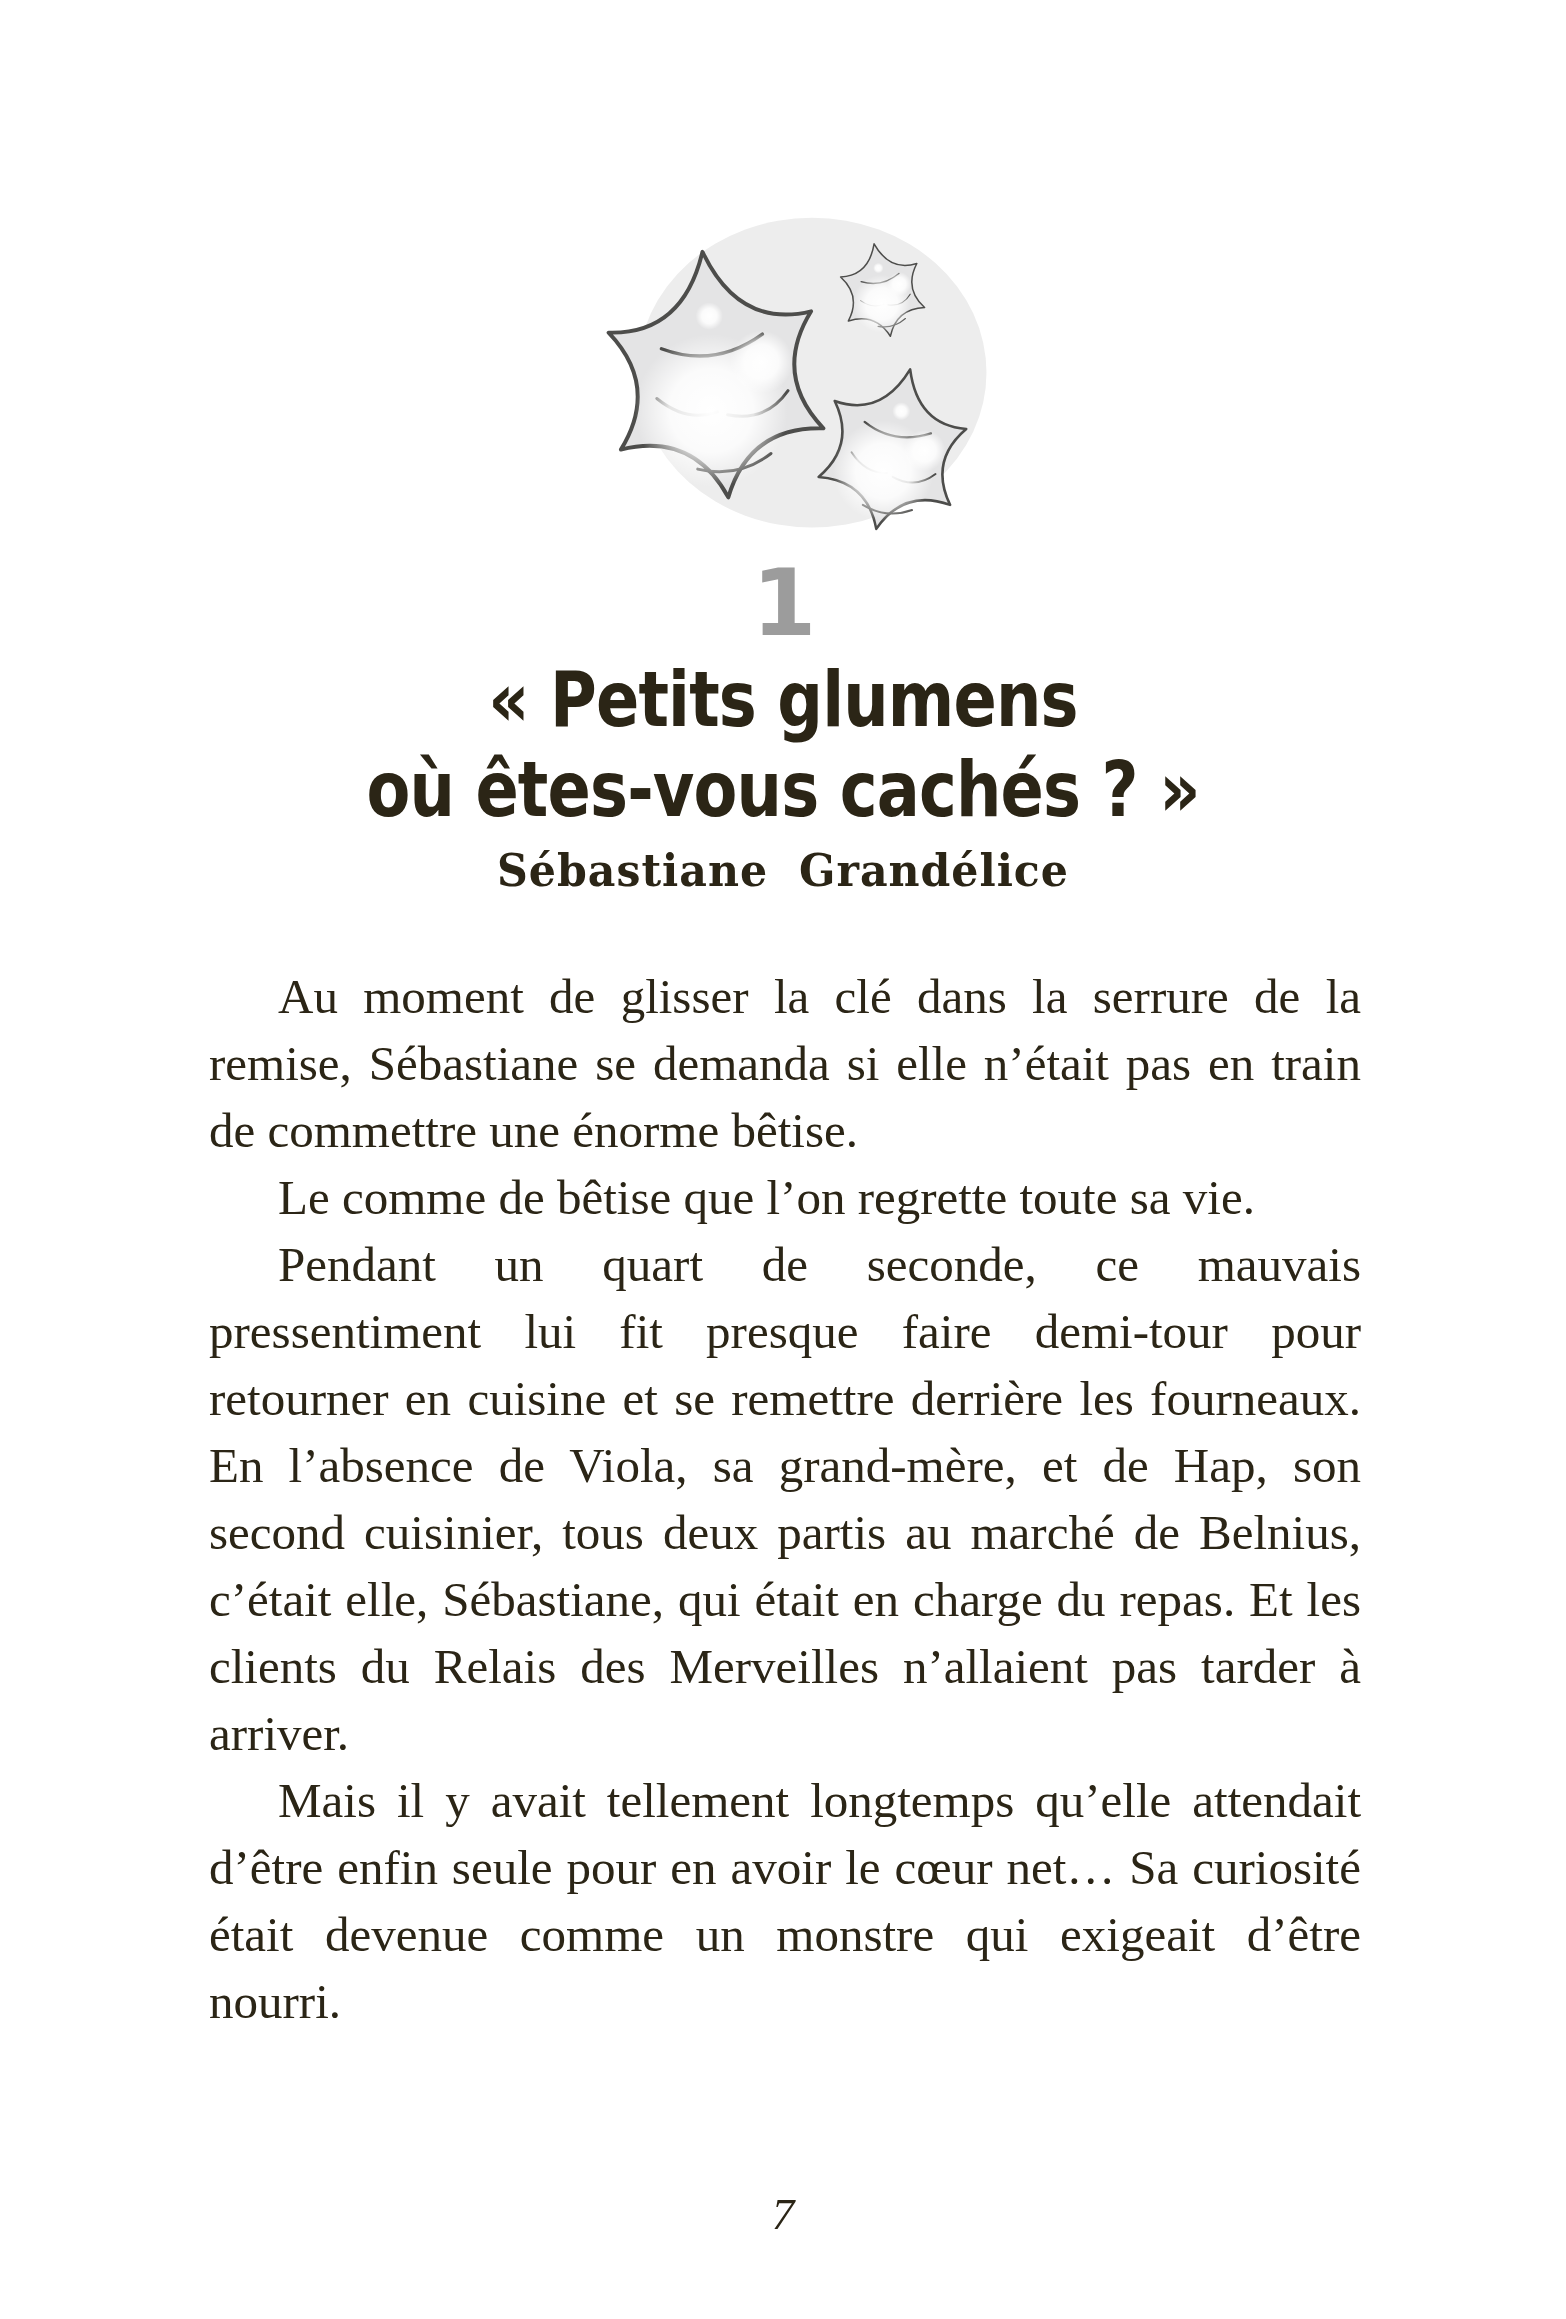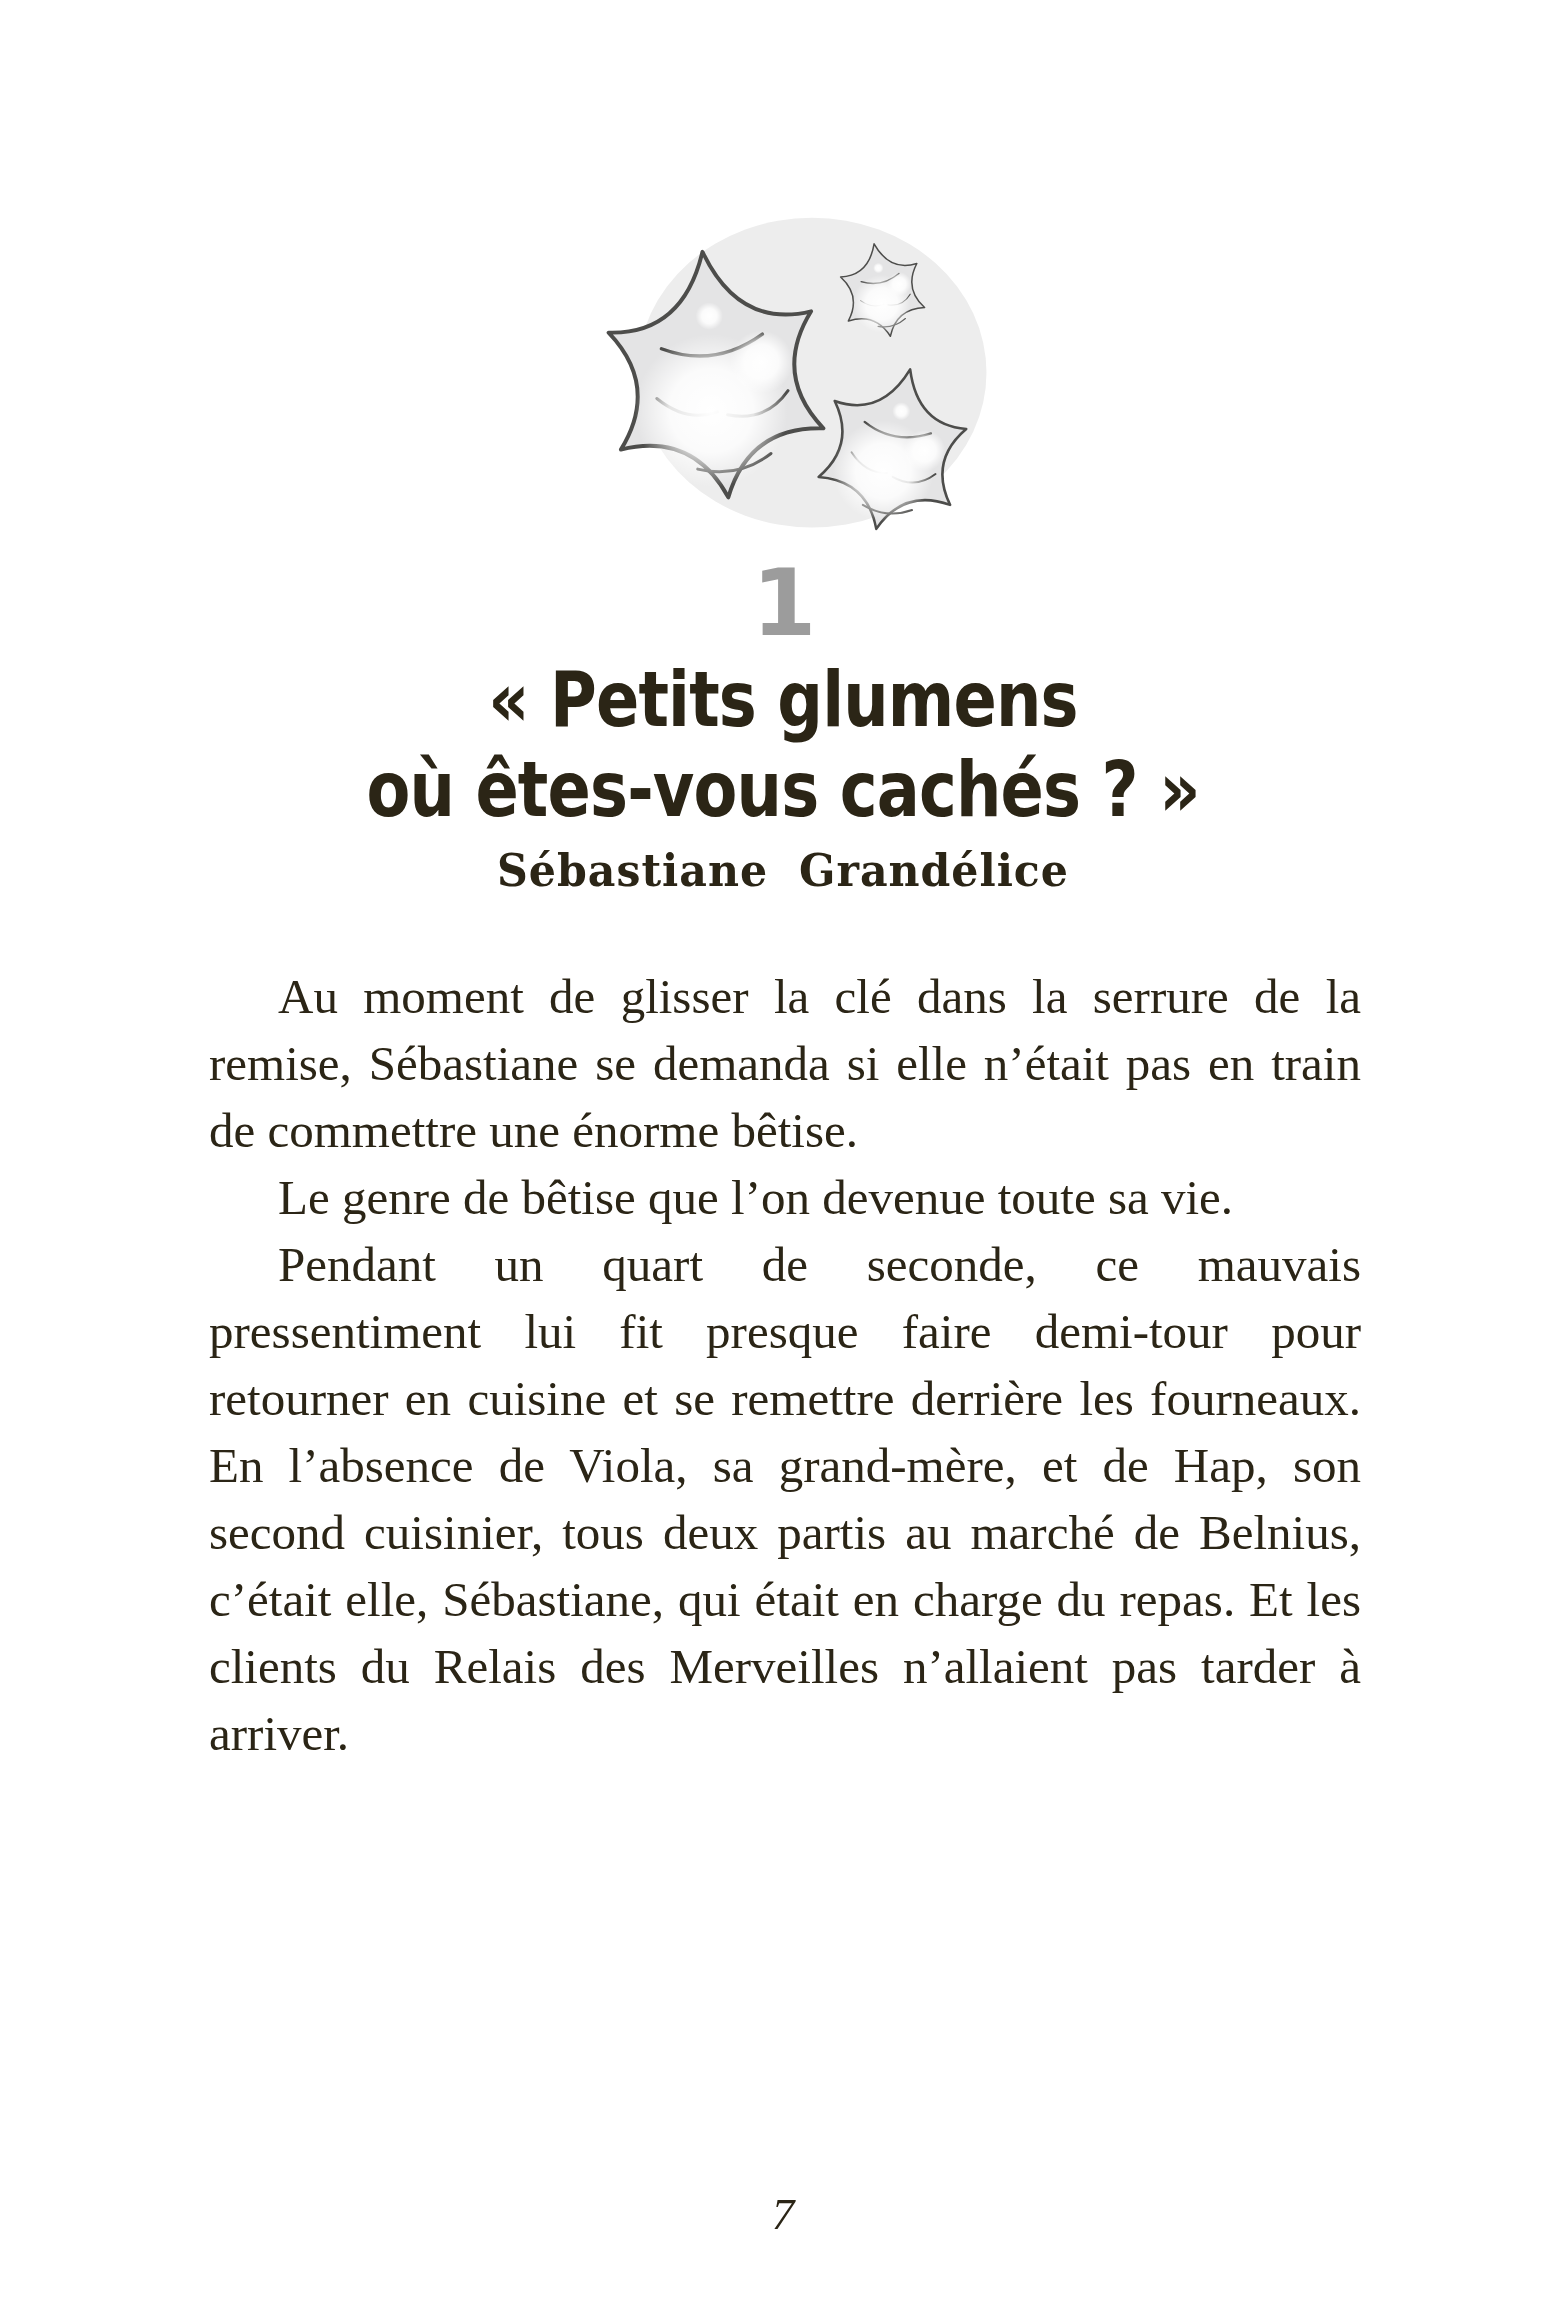--- a/index.html
+++ b/index.html
@@ -134,20 +134,21 @@
 
   <div class="chapter-title">
     <div class="t-line">« Petits glumens</div>
     <div class="t-line">où êtes-vous cachés ? »</div>
   </div>
 
   <div class="chapter-author">Sébastiane Grandélice</div>
 
   <div class="body-text">
       <p><span>Au moment de glisser la clé dans la serrure de la remise, Sébastiane se demanda si elle n’était pas en train de commettre une énorme bêtise.</span></p>
-      <p><span>Le genre de bêtise que l’on devenue toute sa vie.</span></p>
+      <p><span>Le comme de bêtise que l’on regrette toute sa vie.</span></p>
       <p><span>Pendant un quart de seconde, ce mauvais pressentiment lui fit presque faire demi-tour pour retourner en cuisine et se remettre derrière les fourneaux. En l’absence de Viola, sa grand-mère, et de Hap, son second cuisinier, tous deux partis au marché de Belnius, c’était elle, Sébastiane, qui était en charge du repas. Et les clients du </span><span class="it">Relais des Merveilles</span><span> n’allaient pas tarder à arriver.</span></p>
+      <p><span>Mais il y avait tellement longtemps qu’elle attendait d’être enfin seule pour en avoir le cœur net… Sa curiosité était devenue comme un monstre qui exigeait d’être nourri.</span></p>
     </div>
 
   <div class="folio">7</div>
 
 </div>
 
 
 </body></html>

